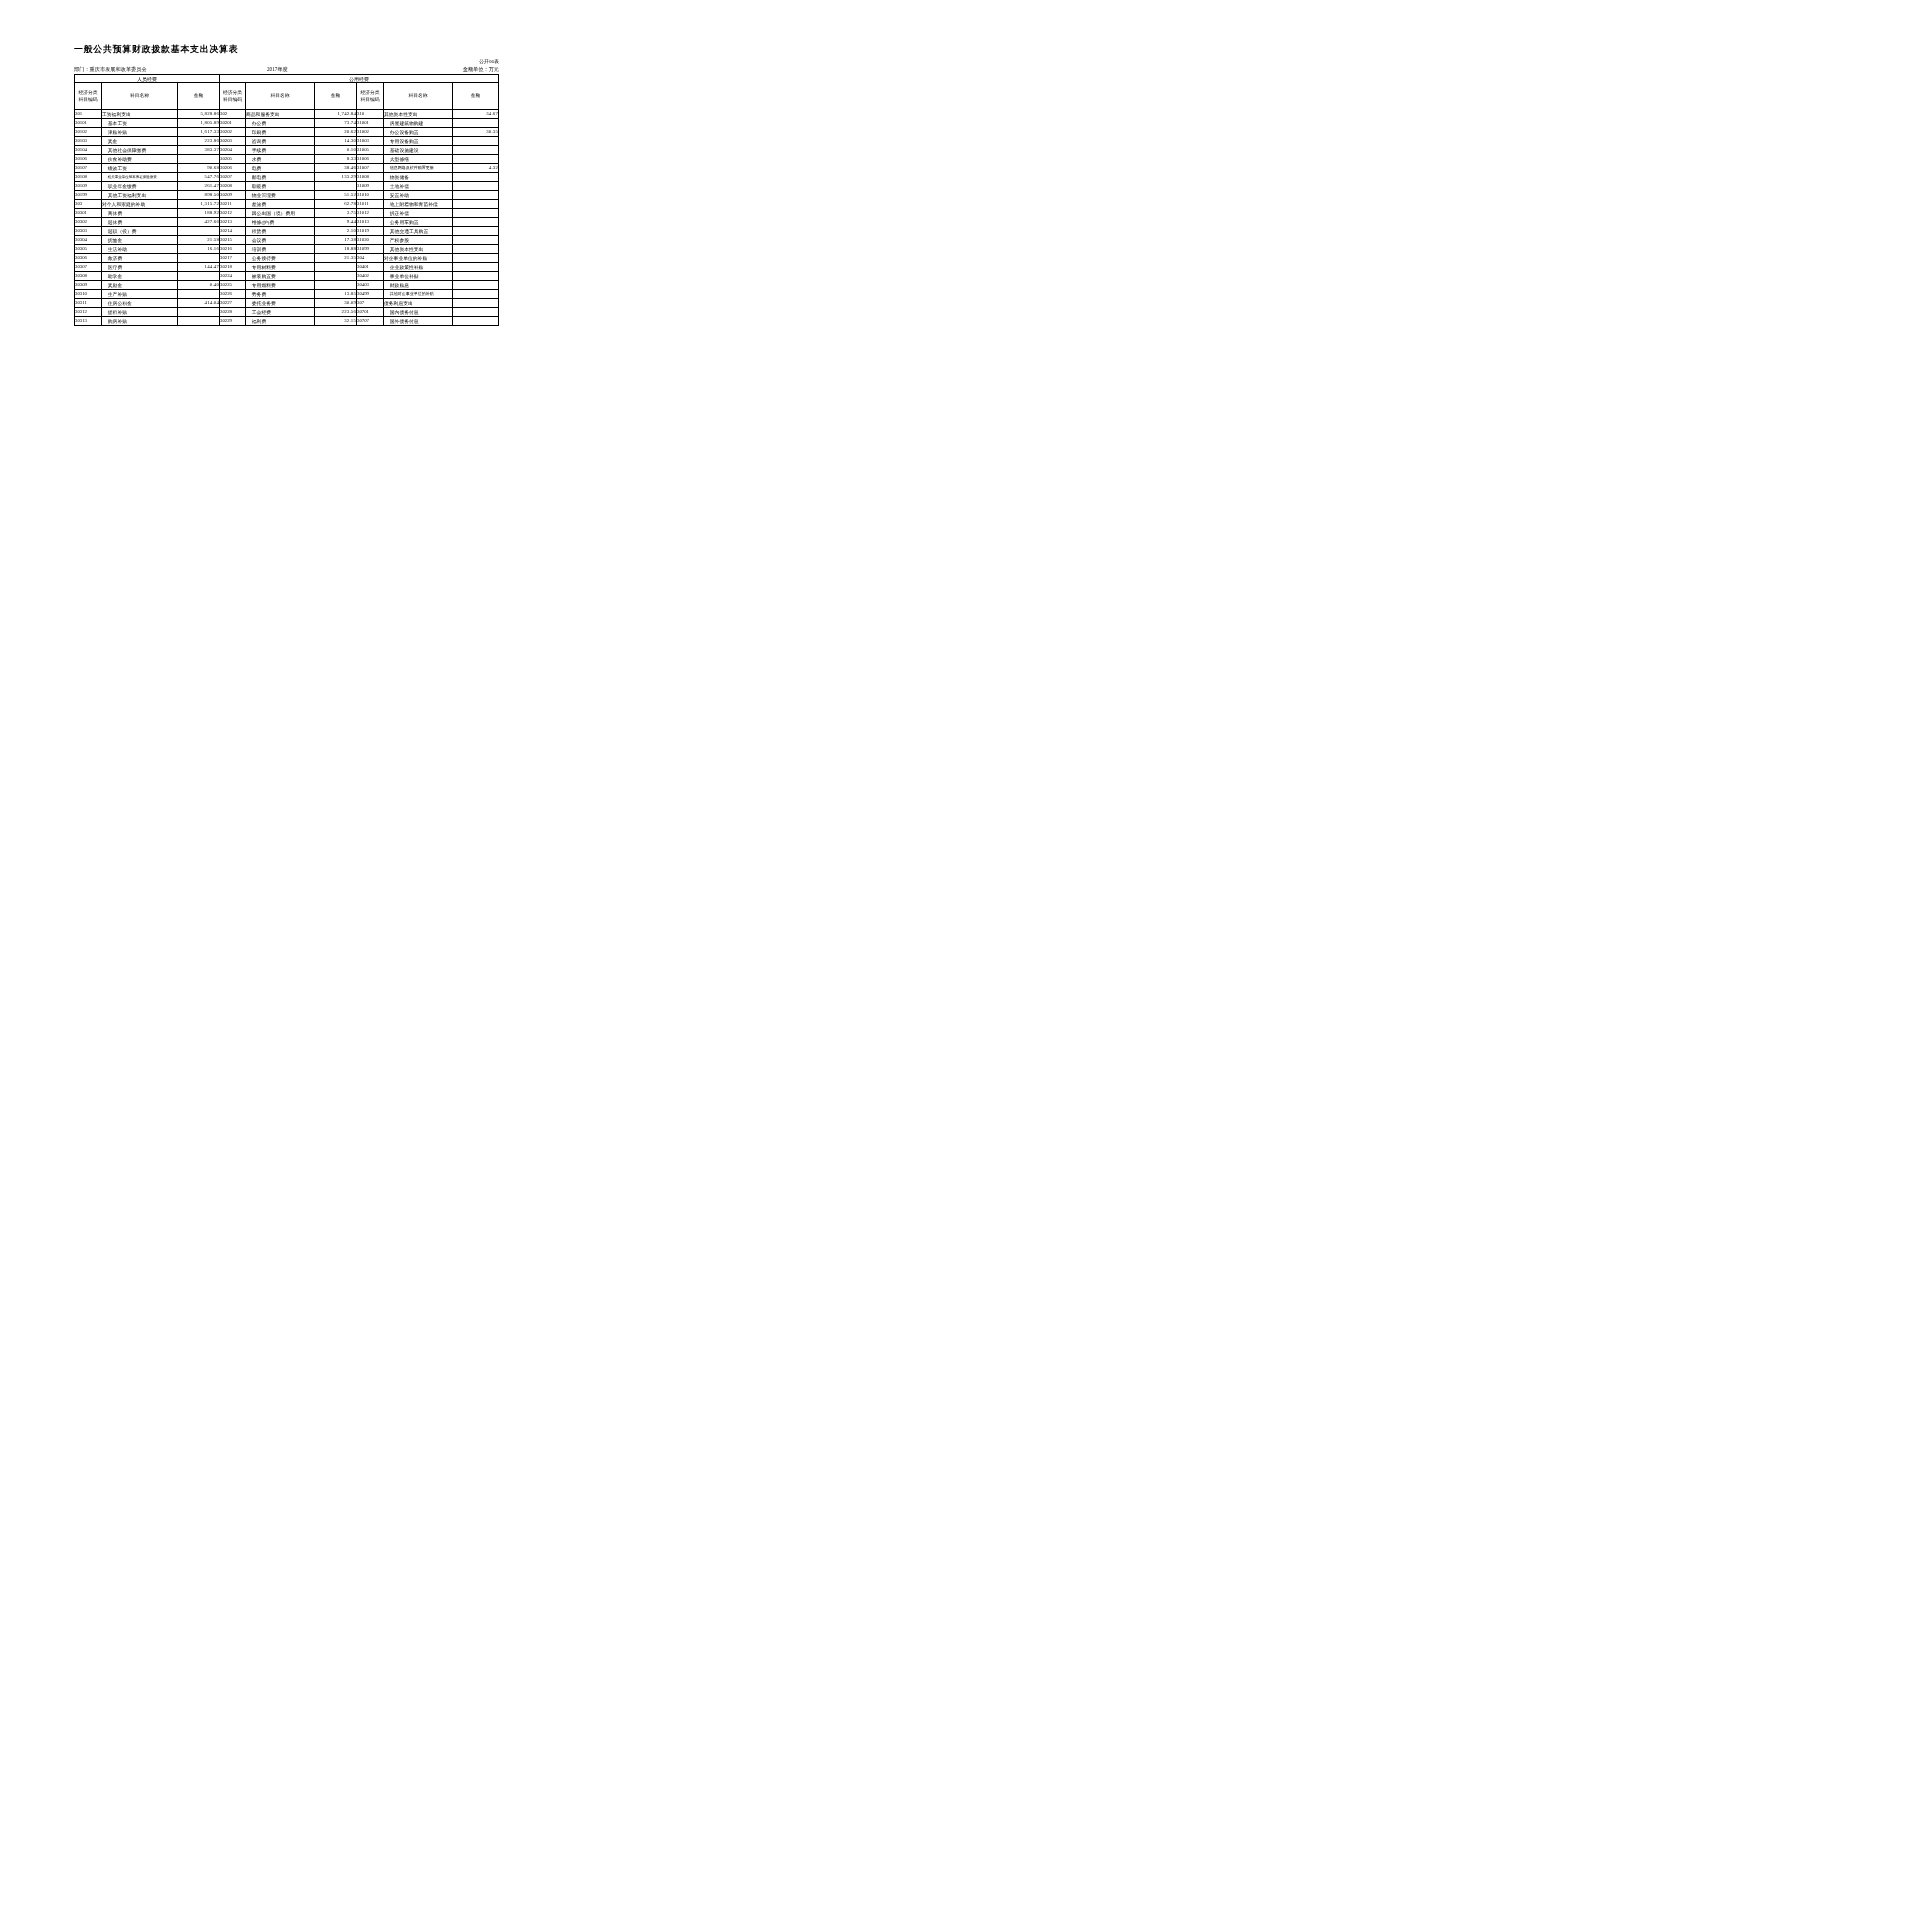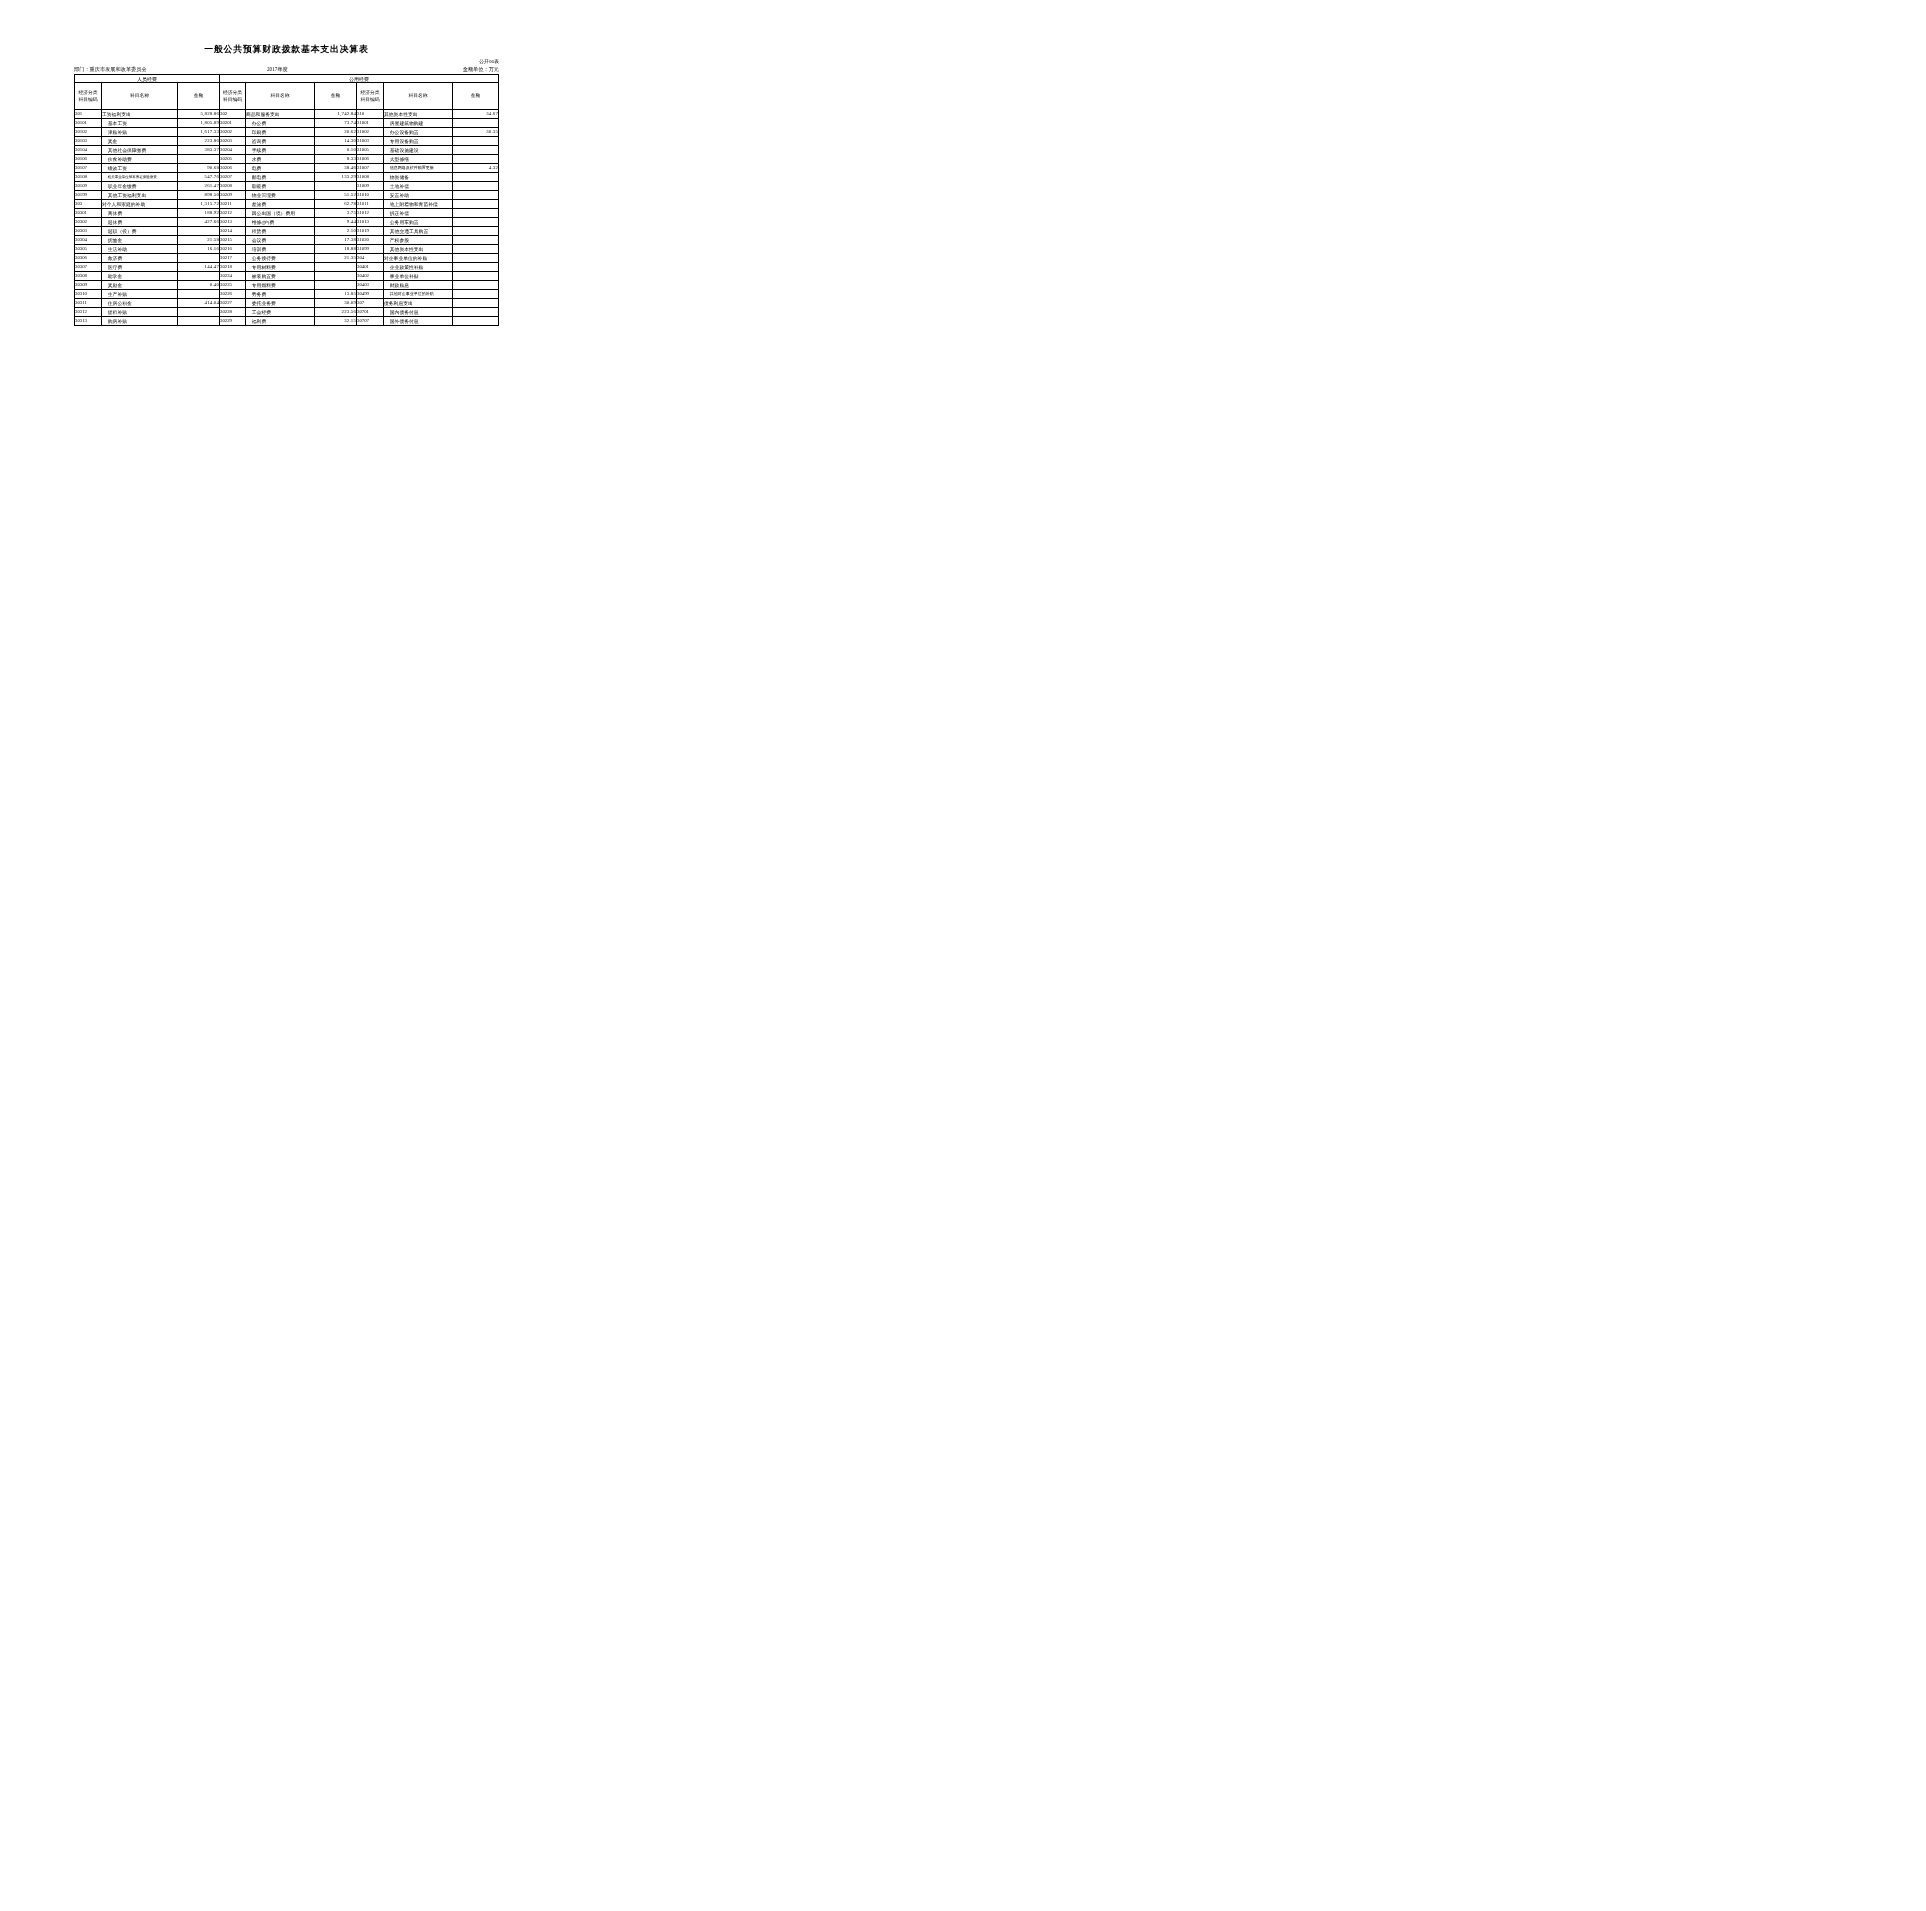--- a/index.html
+++ b/index.html
@@ -14,21 +14,20 @@
     background: #ffffff;
     color: #000000;
     font-family: "Liberation Serif", "DejaVu Serif", serif;
     overflow: hidden;
   }
   .title {
     position: absolute;
     left: 74px;
     top: 43px;
     width: 425px;
-    text-align: center;
     font-family: "Liberation Sans", "DejaVu Sans", sans-serif;
     font-size: 8.9px;
     font-weight: bold;
     letter-spacing: 0.8px;
   }
   .form-code {
     position: absolute;
     left: 74px;
     top: 58px;
     width: 425px;

